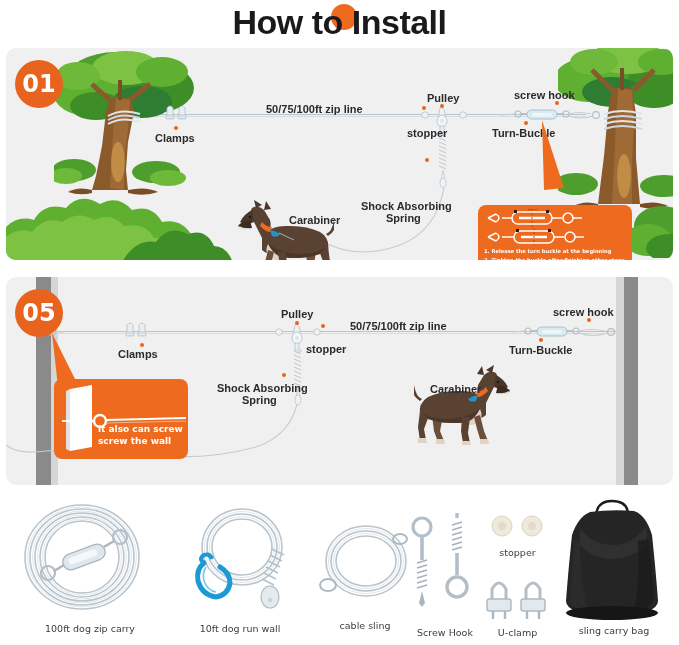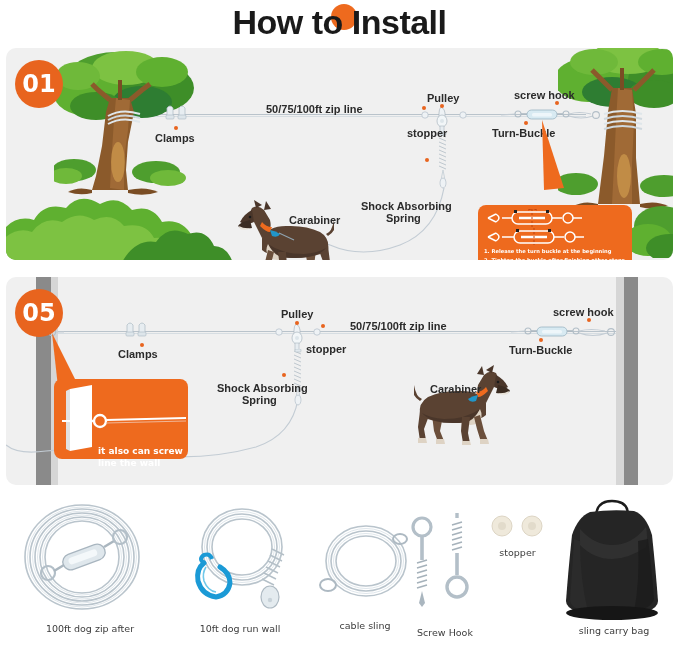--- a/index.html
+++ b/index.html
@@ -472,23 +472,23 @@
 
       <path d="M8 4 L30 0 L30 62 L8 66 Z" fill="#ffffff"></path>
       <path d="M8 4 L8 66 L4 64 L4 6 Z" fill="#e2e2e2"></path>
 
       <path d="M0 36 L26 36" stroke="#ffffff" stroke-width="2.2"></path>
       <circle cx="38" cy="36" r="6" fill="none" stroke="#ffffff" stroke-width="2.4"></circle>
       <path d="M30 36 L33 36" stroke="#ffffff" stroke-width="2.4"></path>
       <path d="M44 35 L124 33" stroke="#ffffff" stroke-width="2"></path>
       <path d="M44 38 L124 36" stroke="#f0b595" stroke-width="1.2"></path>
     </svg>
-    <div class="wall-text" style="position:absolute; left:44px; top:44px;margin-top:22px;">
+    <div class="wall-text" style="position:absolute; left:44px; top:44px;">
       <div>it also can screw</div>
-      <div>line the wall</div>
+      <div>screw the wall</div>
     </div>
   </div>
 
   <div class="badge" id="badge-02">05</div>
 </div>
 
 <div class="products">
 
   <div class="product" style="left:10px; top:6px; width:160px; height:140px;">
     <svg width="160" height="120">
@@ -508,21 +508,21 @@
 
       <g>
         <circle cx="38" cy="72" r="7" fill="none" stroke="#b3bfc8" stroke-width="2.2"></circle>
         <path d="M44 70 L54 64" stroke="#aab6bf" stroke-width="2.6"></path>
         <rect x="52" y="48" width="44" height="16" rx="8" fill="#dfe7ec" stroke="#a8b5bf" stroke-width="1.3" transform="rotate(-20 74 56)"></rect>
         <rect x="58" y="52" width="30" height="7" rx="3.5" fill="#f4f8fa" transform="rotate(-20 74 56)"></rect>
         <path d="M94 46 L104 40" stroke="#aab6bf" stroke-width="2.6"></path>
         <circle cx="110" cy="36" r="7" fill="none" stroke="#b3bfc8" stroke-width="2.2"></circle>
       </g>
     </svg>
-    <div class="product-caption" style="top:122px;">100ft dog zip after</div>
+    <div class="product-caption" style="top:122px;">100ft dog zip carry</div>
   </div>
 
   <div class="product" style="left:160px; top:6px; width:160px; height:140px;">
     <svg width="160" height="120">
       <g fill="none" stroke="#b9c4cc" stroke-width="1.6">
         <ellipse cx="82" cy="46" rx="40" ry="38"></ellipse>
         <ellipse cx="82" cy="46" rx="35" ry="33"></ellipse>
         <ellipse cx="82" cy="46" rx="30" ry="28"></ellipse>
       </g>
       <g fill="none" stroke="#dbe3e9" stroke-width="0.9">
@@ -585,20 +585,33 @@
   <div class="product" style="left:470px; top:16px; width:95px; height:60px;">
     <svg width="95" height="32">
       <circle cx="32" cy="15" r="10" fill="#efe9db" stroke="#ddd5c4" stroke-width="1"></circle>
       <circle cx="32" cy="15" r="4" fill="#e2dbcb"></circle>
       <circle cx="62" cy="15" r="10" fill="#efe9db" stroke="#ddd5c4" stroke-width="1"></circle>
       <circle cx="62" cy="15" r="4" fill="#e2dbcb"></circle>
     </svg>
     <div class="product-caption" style="top:36px;">stopper</div>
   </div>
 
+  <div class="product" style="left:470px; top:80px; width:95px; height:70px;">
+    <svg width="95" height="50">
+
+      <path d="M22 14 Q29 2 36 14 L36 26 L22 26 Z" fill="none" stroke="#b3bfc8" stroke-width="3"></path>
+      <rect x="17" y="24" width="24" height="12" rx="2.5" fill="#e2e9ee" stroke="#adb9c2" stroke-width="1.4"></rect>
+      <path d="M23 36 L23 44 M35 36 L35 44" stroke="#adb9c2" stroke-width="2.4"></path>
+
+      <path d="M56 14 Q63 2 70 14 L70 26 L56 26 Z" fill="none" stroke="#b3bfc8" stroke-width="3"></path>
+      <rect x="51" y="24" width="24" height="12" rx="2.5" fill="#e2e9ee" stroke="#adb9c2" stroke-width="1.4"></rect>
+      <path d="M57 36 L57 44 M69 36 L69 44" stroke="#adb9c2" stroke-width="2.4"></path>
+    </svg>
+    <div class="product-caption" style="top:52px;">U-clamp</div>
+  </div>
 
   <div class="product" style="left:550px; top:0px; width:128px; height:145px;">
     <svg width="128" height="130">
 
       <path d="M46 22 Q46 6 62 6 Q78 6 78 20" fill="none" stroke="#1c1c1c" stroke-width="2.4"></path>
 
       <path d="M22 40 Q18 78 16 106 Q16 120 62 121 Q108 120 108 106 Q106 78 102 40 Q96 20 84 16 Q62 14 40 17 Q28 22 22 40 Z" fill="#252525"></path>
       <path d="M30 34 Q44 50 62 50 Q82 50 96 32 Q98 42 96 52 Q78 64 62 64 Q44 64 30 50 Z" fill="#333333" opacity="0.8"></path>
       <path d="M24 44 Q22 80 20 104 Q20 114 38 117 Q30 84 30 46 Z" fill="#2e2e2e" opacity="0.7"></path>
       <path d="M88 46 Q90 86 84 117 Q102 113 104 104 Q102 76 98 44 Z" fill="#1b1b1b" opacity="0.8"></path>

